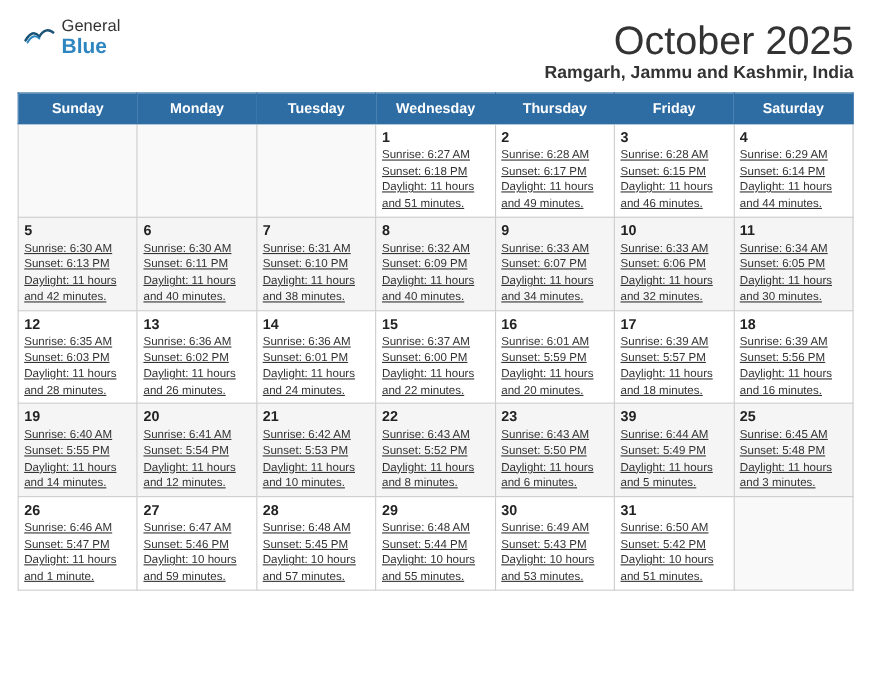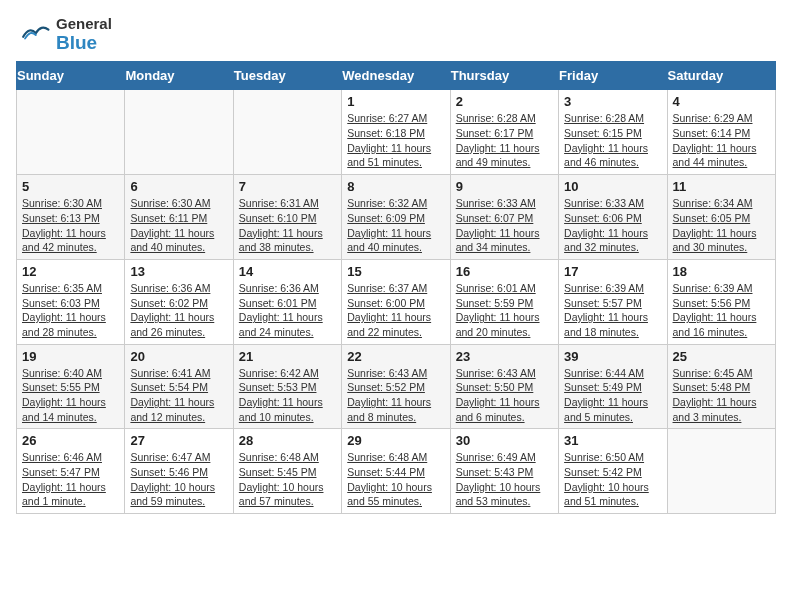--- a/index.html
+++ b/index.html
@@ -31,21 +31,21 @@
     }
     .calendar {
       width: 100%;
       border-collapse: collapse;
       font-size: 11px;
     }
     .calendar th {
       background-color: #2e6da4;
       color: #fff;
       padding: 6px 0;
-      text-align: left;
+      text-align: center;
       font-size: 13px;
       font-weight: bold;
       border: 1px solid #2e6da4;
     }
     .calendar td {
       border: 1px solid #ccc;
       vertical-align: top;
       padding: 4px 5px;
       width: calc(100% / 7);
       min-height: 80px;
@@ -78,21 +78,21 @@
       width: 36px;
       height: 36px;
     }
     .logo-label {
       display: flex;
       flex-direction: column;
       line-height: 1.1;
     }
     .logo-general {
       font-size: 15px;
-      font-weight: bold;
+      font-weight: normal;
       color: #333;
     }
     .logo-blue {
       font-size: 19px;
       font-weight: bold;
       color: #2e86c1;
     }
   </style>
 </head>
 <body>
@@ -103,20 +103,22 @@
 
       <path d="M8 22 Q15 10 22 18 Q28 8 36 14" stroke="#1a5276" stroke-width="2.5" fill="none" stroke-linecap="round"></path>
       <path d="M10 24 Q16 14 22 20" stroke="#2e86c1" stroke-width="2" fill="none" stroke-linecap="round"></path>
     </svg>
     <div class="logo-label">
       <span class="logo-general">General</span>
       <span class="logo-blue">Blue</span>
     </div>
   </div>
   <div class="title-area">
+    <div class="month-title">October 2025</div>
+    <div class="location-title">Ramgarh, Jammu and Kashmir, India</div>
   </div>
 </div>
 
 <table class="calendar">
   <thead>
     <tr id="header-row">
     <th>Sunday</th>
         <th>Monday</th>
         <th>Tuesday</th>
         <th>Wednesday</th>

